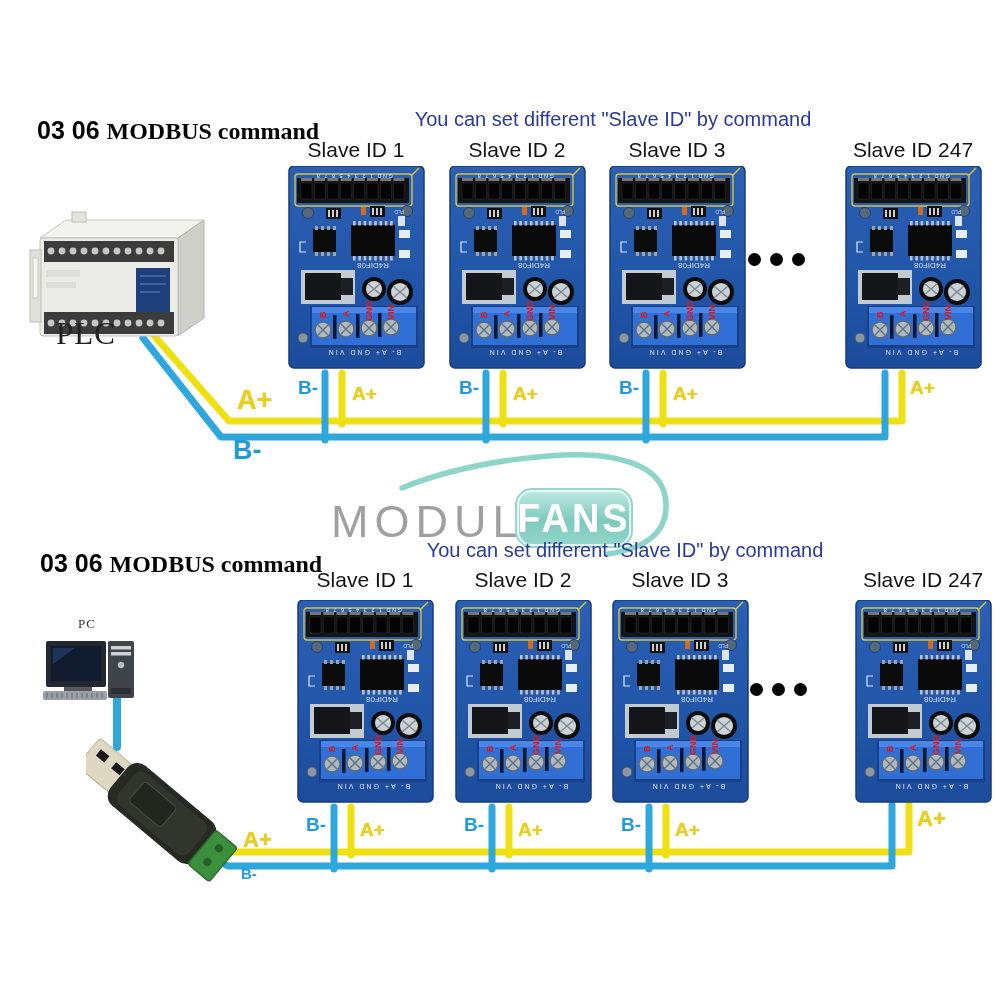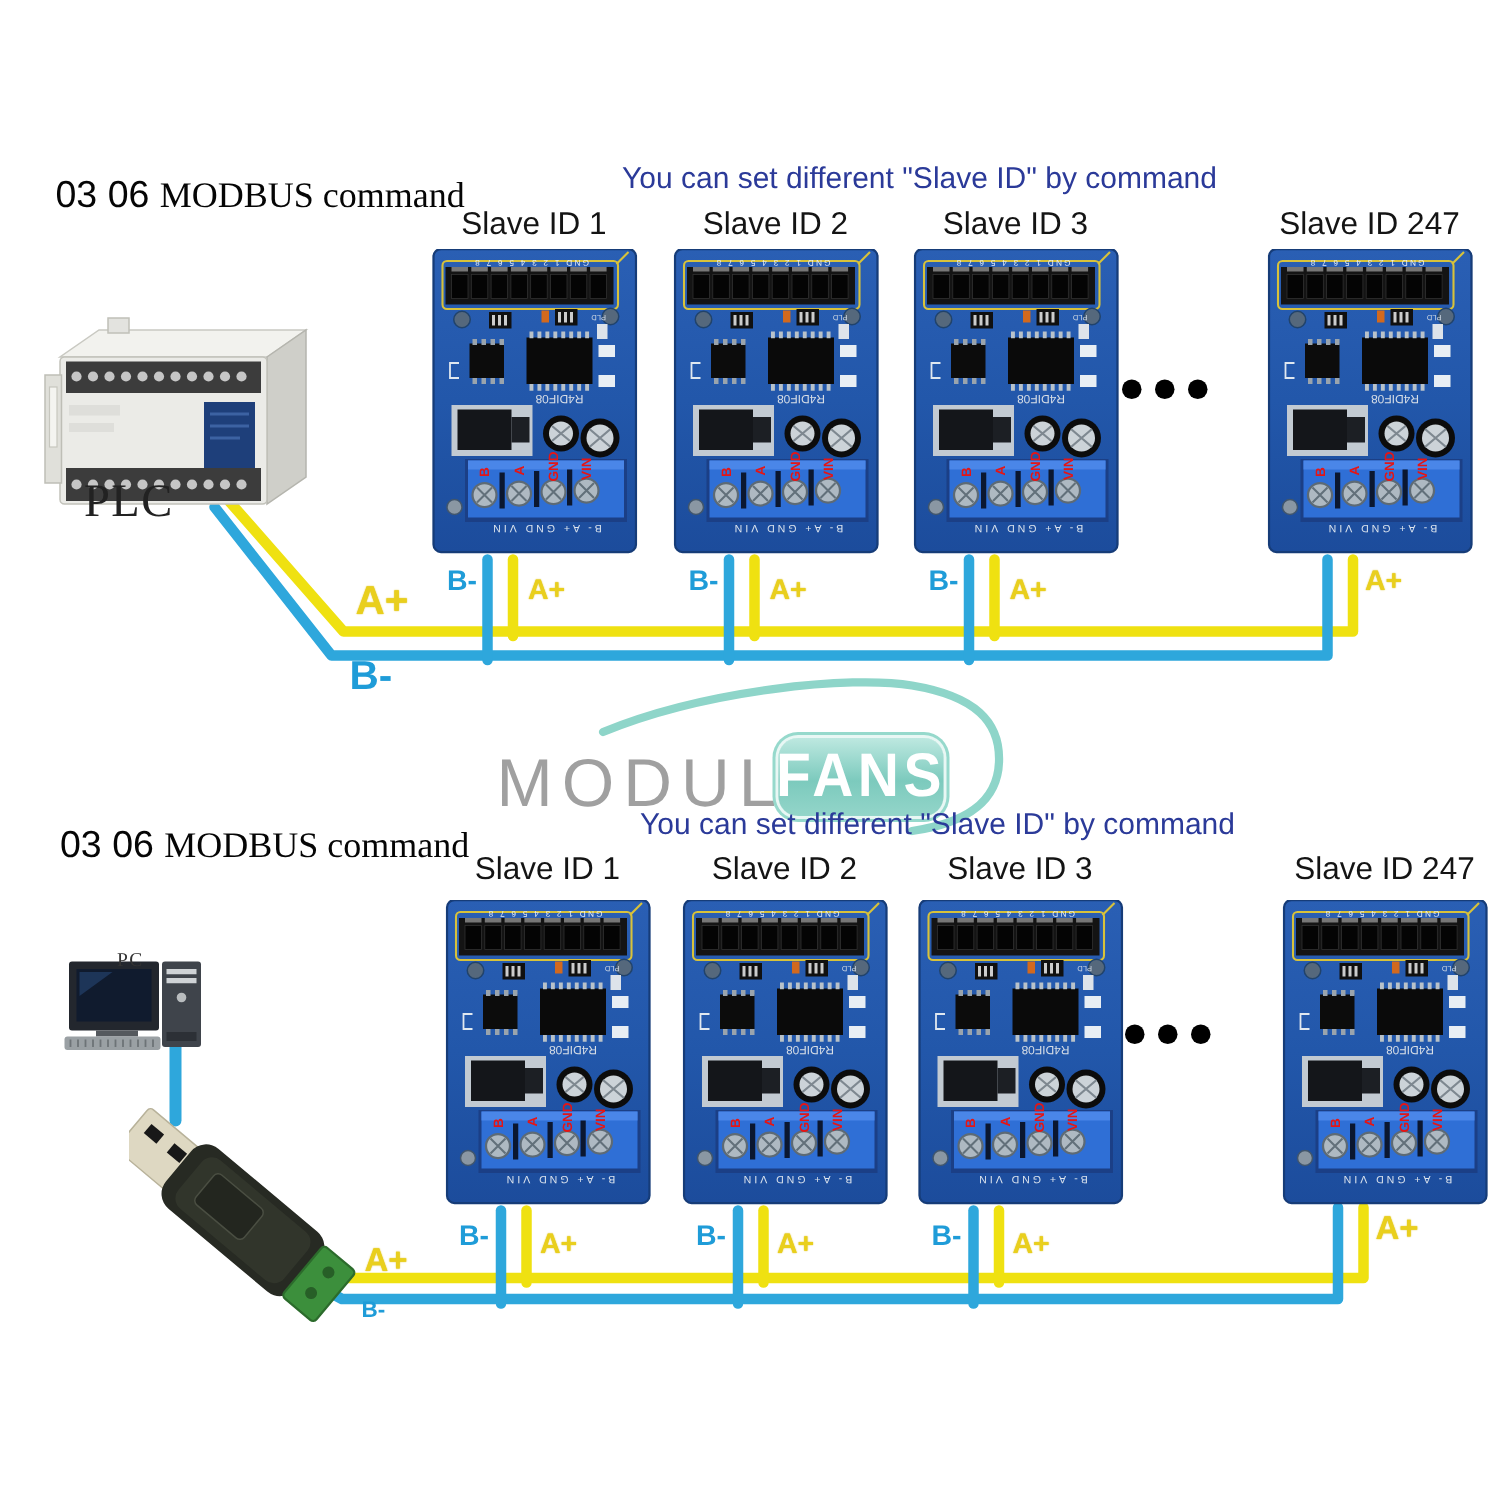--- a/index.html
+++ b/index.html
@@ -1,19 +1,19 @@
 <!DOCTYPE html>
 <html><head>
 <meta charset="utf-8">
 <style>
   html,body{margin:0;padding:0;background:#fff;}
   #canvas{position:relative;width:1000px;height:1000px;background:#ffffff;overflow:hidden;
           font-family:"Liberation Sans",sans-serif;}
   .abs{position:absolute;}
-  .heading{font-size:25px;font-weight:normal;color:#050505;white-space:nowrap;z-index:3;}
+  .heading{font-size:25px;font-weight:bold;color:#050505;white-space:nowrap;z-index:3;}
   .heading .serif{font-family:"Liberation Serif",serif;font-size:24px;}
   .note{font-size:20px;color:#2b3a99;text-align:center;width:430px;z-index:3;white-space:nowrap;}
   .slave-label{font-size:21px;color:#141414;text-align:center;width:160px;z-index:3;white-space:nowrap;}
   .module{z-index:2;}
   .wire-label{font-weight:bold;z-index:4;white-space:nowrap;line-height:1;}
   .wl-a{color:#e9cf1d;text-shadow:0 0 1px #d8b90a;}
   .wl-b{color:#1f9cd8;}
   .sz27{font-size:27px;} .sz22{font-size:22px;} .sz19{font-size:19px;} .sz15{font-size:15px;}
   #wires{position:absolute;left:0;top:0;z-index:1;pointer-events:none;}
   .dots{z-index:3;display:flex;gap:9px;}
@@ -303,21 +303,21 @@
   <svg class="abs module" style="left:855px;top:600px;" width="137" height="206">
       <use href="#module-art" xlink:href="#module-art"></use>
     </svg>
 
   <div class="abs dots" style="left:750px;top:683px;">
       <span class="dot"></span>
       <span class="dot"></span>
       <span class="dot"></span>
     </div>
 
-  <div class="abs device-label" id="pc-label" style="left:78px;top:632px;">PC</div>
+  <div class="abs device-label" id="pc-label" style="left:78px;top:616px;">PC</div>
   <svg class="abs" style="left:40px;top:612px;z-index:2;" width="100" height="95">
     <rect x="6" y="29" width="60" height="46" rx="2" fill="#23272e"></rect>
     <rect x="11" y="34" width="50" height="35" fill="#101b2e"></rect>
     <path d="M13,36 L35,36 L13,52 Z" fill="#24406b" opacity="0.7"></path>
     <rect x="24" y="75" width="28" height="4" fill="#55595e"></rect>
     <rect x="3" y="79" width="64" height="9" rx="2" fill="#9aa0a4"></rect>
     <path d="M7,81 v5 M12,81 v5 M17,81 v5 M22,81 v5 M27,81 v5 M32,81 v5 M37,81 v5 M42,81 v5 M47,81 v5 M52,81 v5 M57,81 v5 M62,81 v5" stroke="#6d7377" stroke-width="1.2"></path>
     <rect x="68" y="29" width="26" height="57" rx="2" fill="#3f444b"></rect>
     <rect x="71" y="34" width="20" height="3.5" fill="#cfd3d6"></rect>
     <rect x="71" y="40" width="20" height="3.5" fill="#cfd3d6"></rect>

